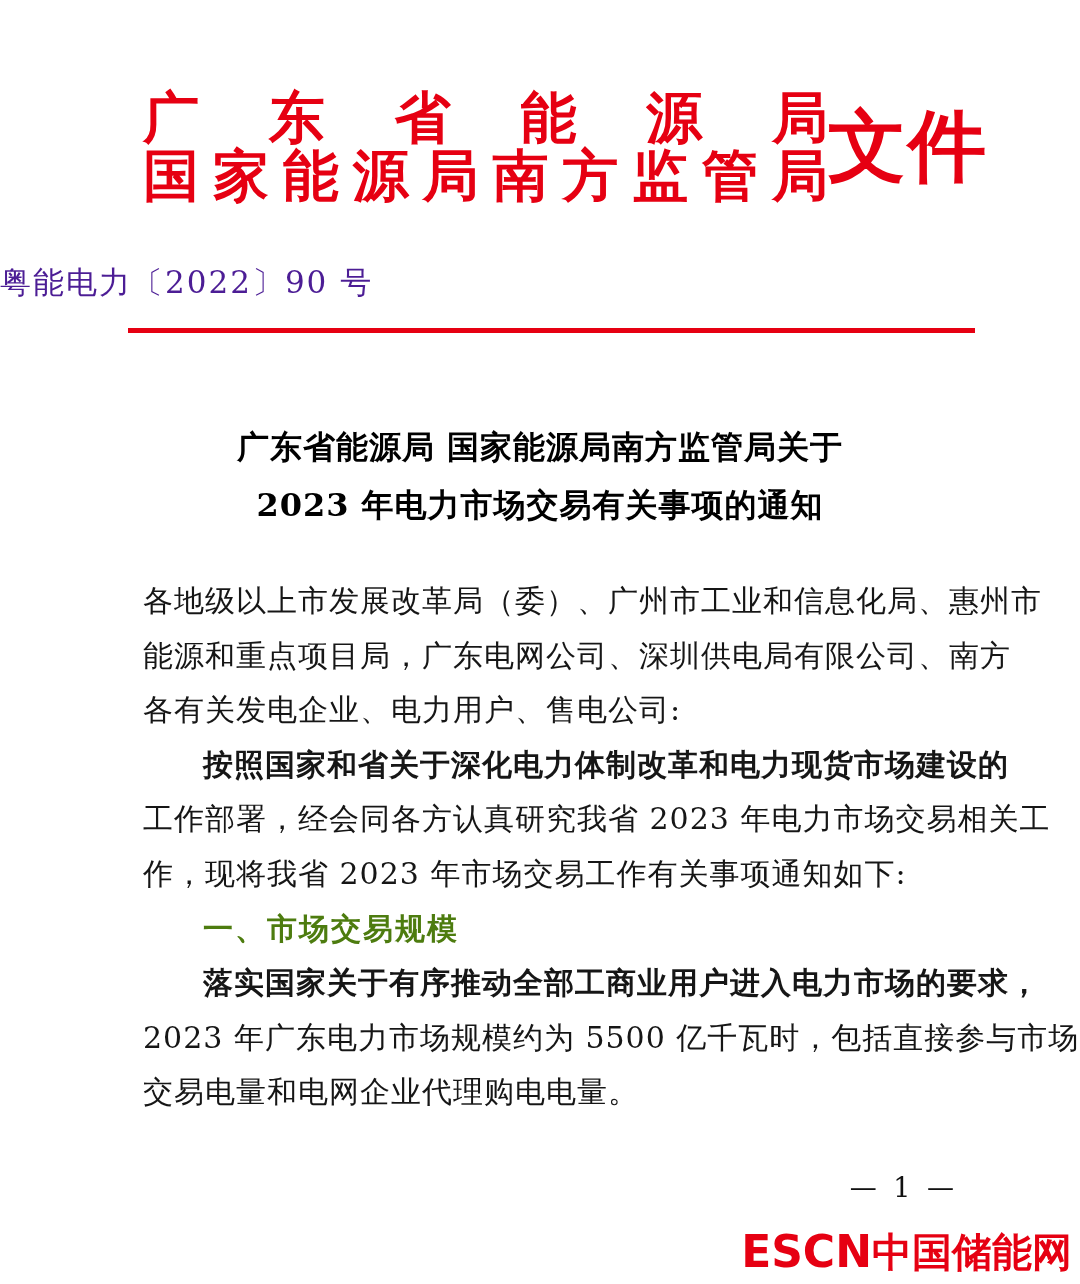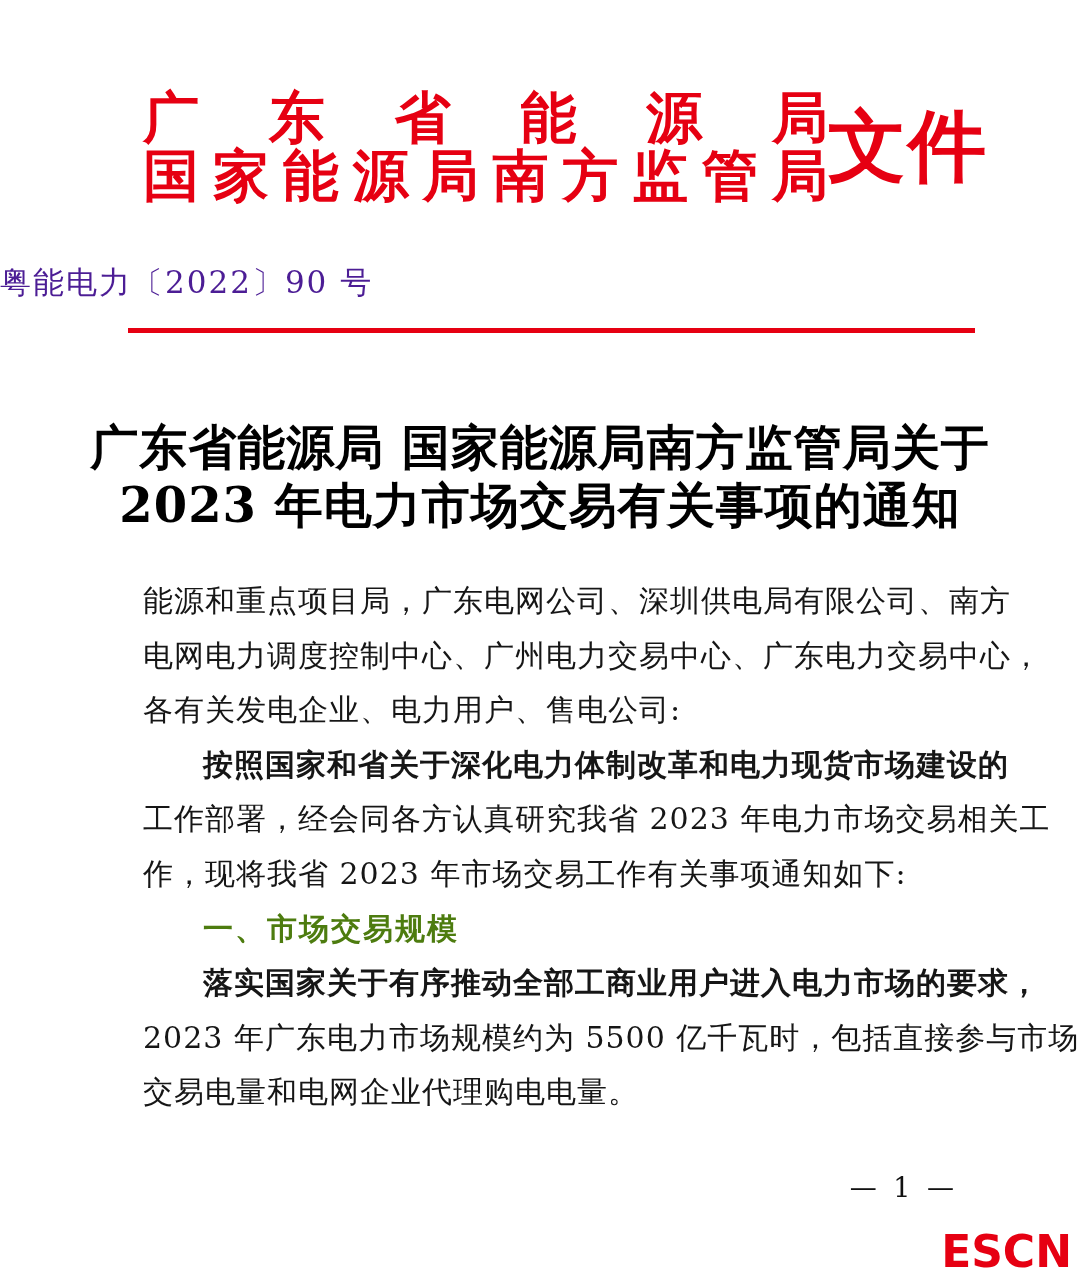--- a/index.html
+++ b/index.html
@@ -73,21 +73,21 @@
   }
 
   
   .doc-title {
     position: absolute;
     left: 90px;
     top: 418px;
     width: 900px;
     text-align: center;
     font-weight: bold;
-    font-size: 48px;
+    font-size: 32px;
     line-height: 58px;
     color: #000;
     letter-spacing: 1px;
   }
 
   
   .body-text {
     position: absolute;
     left: 143px;
     top: 574px;
@@ -175,31 +175,32 @@
   <div class="doc-number">粤能电力〔2022〕90 号</div>
 
   <div class="red-rule"></div>
 
   <div class="doc-title">
     <div>广东省能源局 国家能源局南方监管局关于</div>
     <div>2023 年电力市场交易有关事项的通知</div>
   </div>
 
   <div class="body-text">
+    <div class="body-line">各地级以上市发展改革局（委）、广州市工业和信息化局、惠州市</div>
     <div class="body-line">能源和重点项目局，广东电网公司、深圳供电局有限公司、南方</div>
-    <div class="body-line">电网电力调度控制中心、广州电力交易中心、广东电力交易中心，</div>
     <div class="body-line">各有关发电企业、电力用户、售电公司:</div>
     <div class="body-line indent">按照国家和省关于深化电力体制改革和电力现货市场建设的</div>
     <div class="body-line">工作部署，经会同各方认真研究我省 2023 年电力市场交易相关工</div>
     <div class="body-line">作，现将我省 2023 年市场交易工作有关事项通知如下:</div>
     <div class="body-line indent section-heading">一、市场交易规模</div>
     <div class="body-line indent">落实国家关于有序推动全部工商业用户进入电力市场的要求，</div>
     <div class="body-line">2023 年广东电力市场规模约为 5500 亿千瓦时，包括直接参与市场</div>
     <div class="body-line">交易电量和电网企业代理购电电量。</div>
   </div>
 
   <div class="page-number">— 1 —</div>
 
   <div class="logo">
     <span class="logo-en">ESCN</span>
+    <span class="logo-cn">中国储能网</span>
   </div>
 
 </div>
 
 </body></html>

